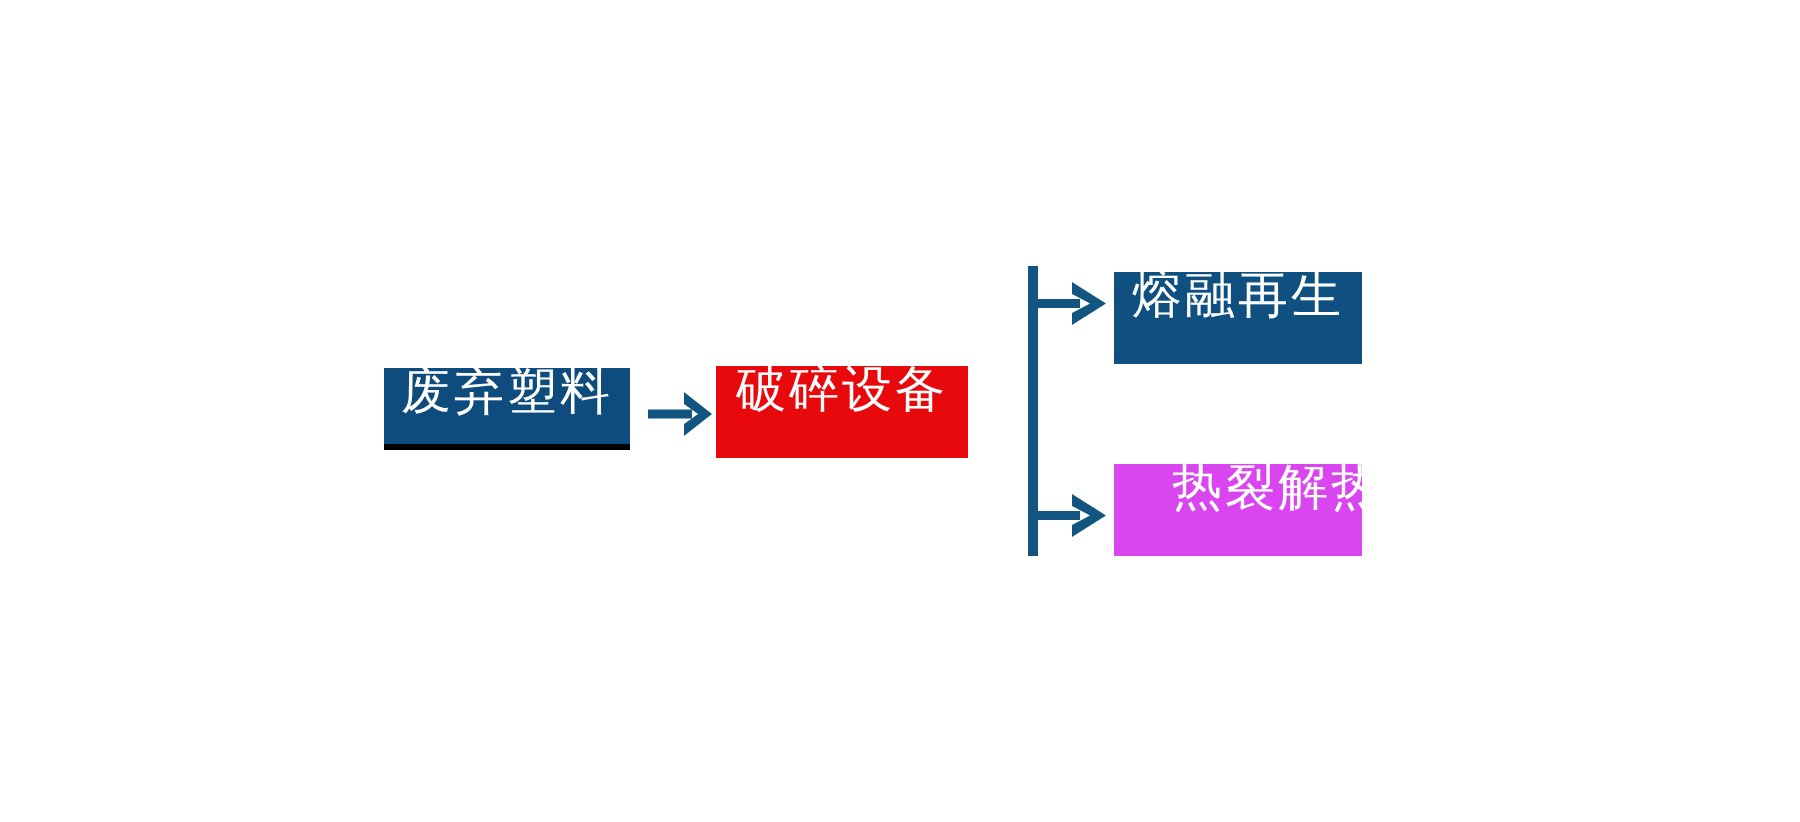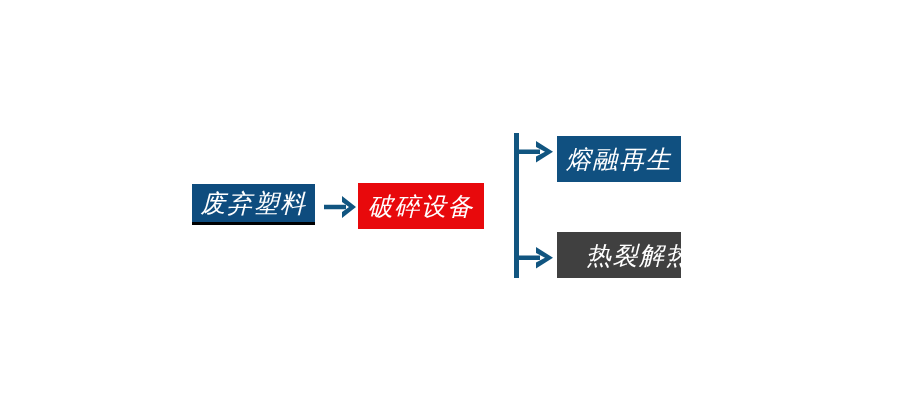--- a/index.html
+++ b/index.html
@@ -17,29 +17,27 @@
   #diagram-canvas {
     position: relative;
     width: 900px;
     height: 411px;
     background: #ffffff;
   }
   .node-box {
     position: absolute;
     box-sizing: border-box;
     display: flex;
-    align-items: center;
     justify-content: center;
     color: #ffffff;
     font-size: 25px;
     letter-spacing: 1px;
     line-height: 1;
     white-space: nowrap;
     user-select: none;
-    font-style: italic;
   }
   .node-box .node-label {
     display: block;
     color: #ffffff;
     font-size: 25px;
     letter-spacing: 1.5px;
   }
   
   #box-waste-plastic {
     left: 192px;
@@ -64,21 +62,21 @@
     width: 124px;
     height: 46px;
     background: #105080;
   }
   
   #box-pyrolysis-heat {
     left: 557px;
     top: 232px;
     width: 124px;
     height: 46px;
-    background: #404040;
+    background: #d946ef;
     padding-left: 40px;
   }
   
   #arrow-waste-to-crusher {
     position: absolute;
     left: 320px;
     top: 190px;
     width: 40px;
     height: 34px;
   }

